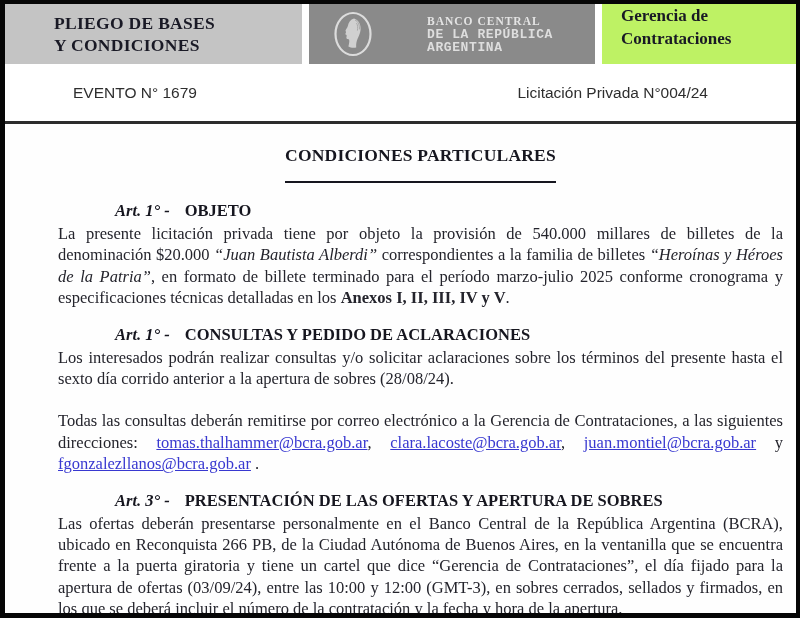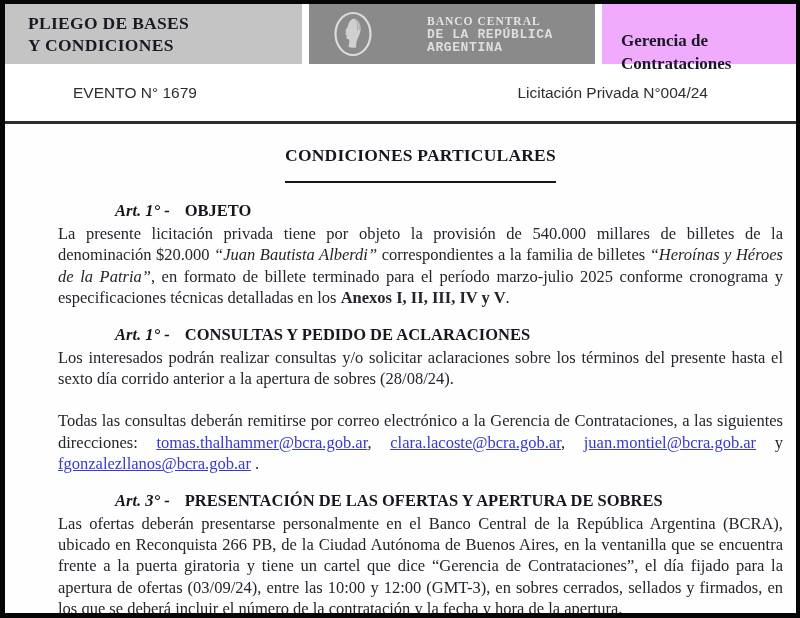--- a/index.html
+++ b/index.html
@@ -16,34 +16,34 @@
   }
 
   
   .header-row { display:flex; height:60px; background:#ffffff; }
   .cell-left {
     width:297px; margin-right:7px; background:#c4c4c4;
     box-sizing:border-box; padding:8px 0 0 23px;
   }
   .pliego-line {
     font-weight:bold; font-size:17.5px; line-height:22px;
-    color:#191925; letter-spacing:.3px; display:block;
+    color:#191925; letter-spacing:.3px; display:block;margin-left:26px;
   }
   .cell-center {
     width:286px; margin-right:7px; background:#8a8a8a;
     box-sizing:border-box; display:flex; align-items:center;
     padding-left:24px; gap:11px;
   }
   .logo-wrap { flex:0 0 auto; line-height:0; }
   .bank-name { display:flex; flex-direction:column;margin-left:43px; }
   .bank-line1 { font-weight:bold; font-size:11.5px; letter-spacing:1px; color:#e4e4e4; line-height:14px; }
   .bank-line2 { font-weight:bold; font-size:13px; letter-spacing:.6px; color:#dedede; line-height:13px;font-family:Liberation Mono, monospace; }
   .cell-right {
-    flex:1; background:#f0abfc;
-    box-sizing:border-box; padding:25px 0 0 19px;
+    flex:1; background:#bef264;
+    box-sizing:border-box; padding:0 0 0 19px;
   }
   .gerencia-line {
     font-weight:bold; font-size:17px; line-height:23px;
     color:#191925; display:block;
   }
 
   
   .meta-row {
     height:57px; display:flex; align-items:center;
     font-family:"Liberation Sans", sans-serif;

